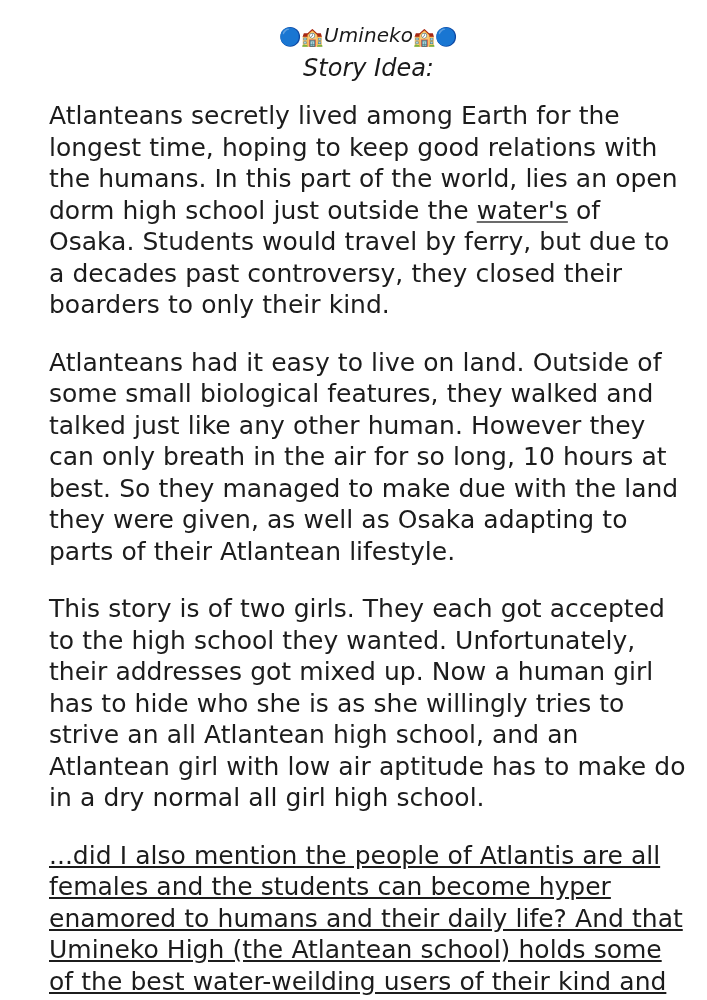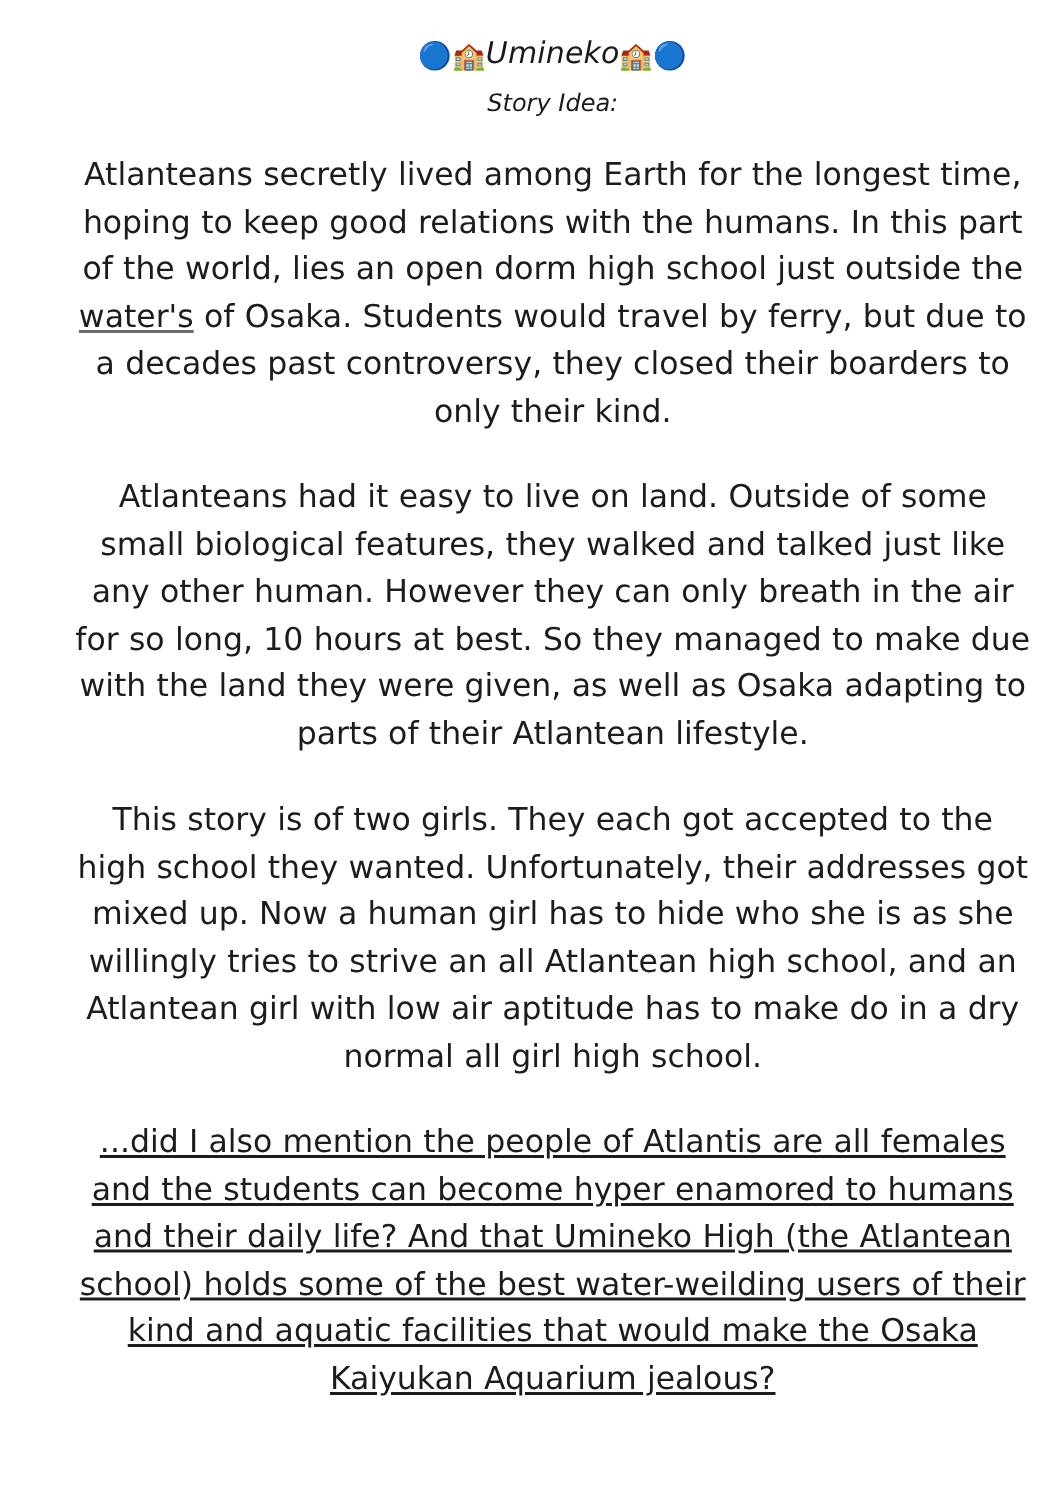--- a/index.html
+++ b/index.html
@@ -33,34 +33,34 @@
     letter-spacing: 0.1px;
     white-space: nowrap;
   }
   .doc-title .emoji {
     font-style: normal;
     font-size: 18px;
     vertical-align: -1px;
   }
   .doc-subtitle {
     font-style: italic;
-    font-size: 16px;
+    font-size: 24px;
     line-height: 28px;
     margin-top: 4px;
     color: #1a1a1a;
   }
   .body-text {
     margin: 0;
   }
   .para {
-    font-size: 21px;
+    font-size: 25px;
     line-height: 31.5px;
     color: #1c1c1c;
     margin: 0 0 26px 0;
-    text-align: center;
+    text-align: left;
     word-spacing: 0.2px;
   }
   .para:last-child {
     margin-bottom: 0;
     text-decoration: underline;
   }
   .para .underlined {
     text-decoration: underline;
     text-decoration-color: #6b6b6b;
     text-underline-offset: 2px;

